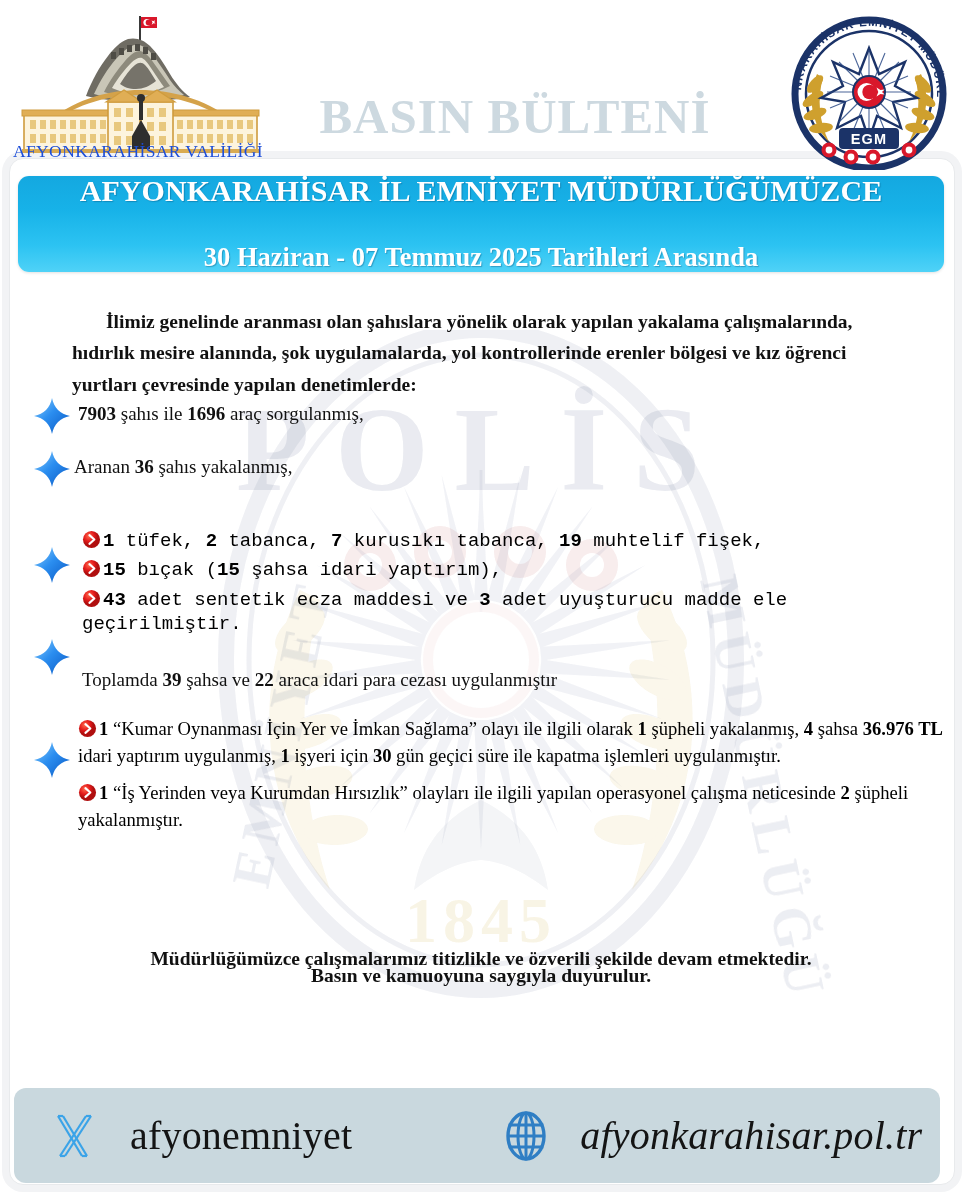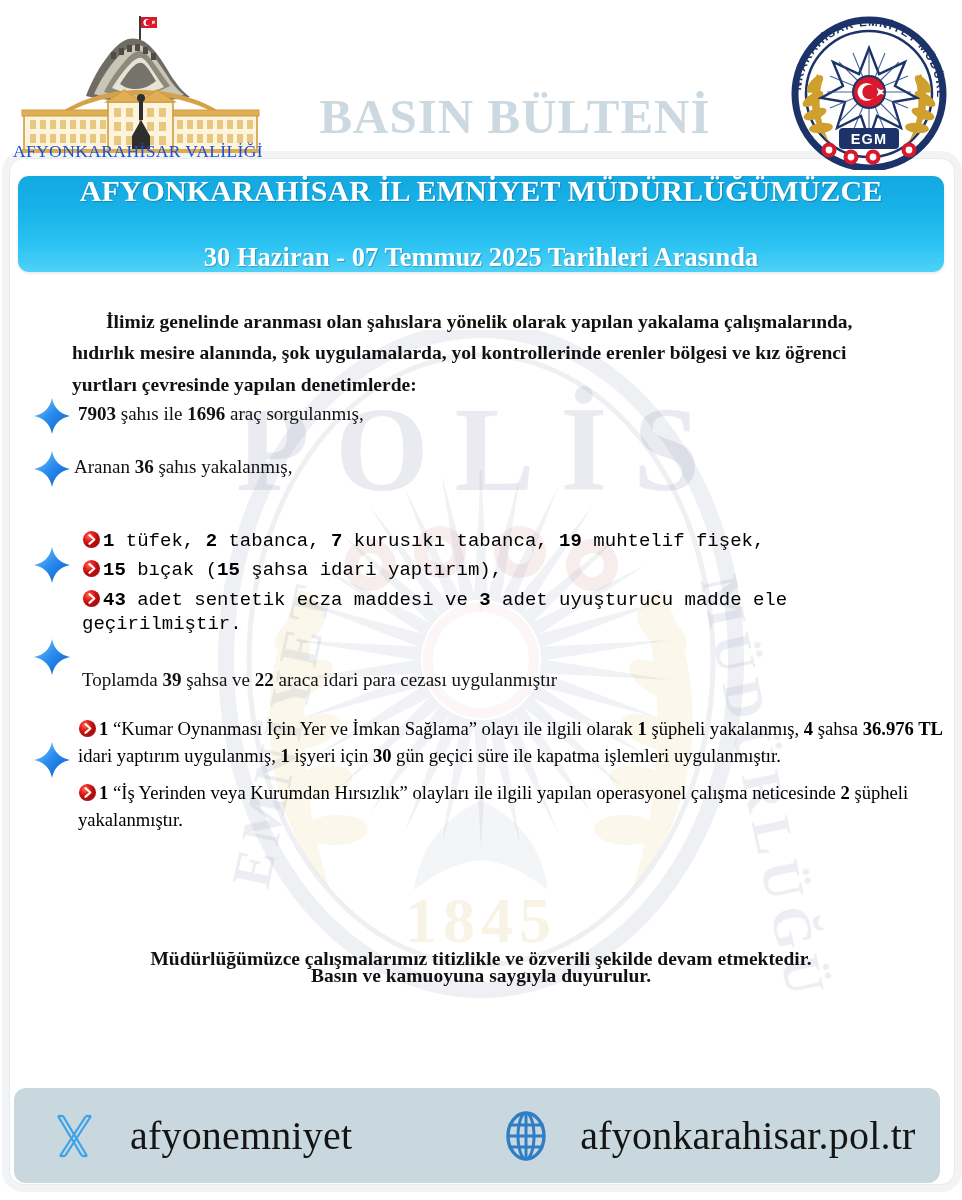--- a/index.html
+++ b/index.html
@@ -120,21 +120,21 @@
   }
 
   
   .footer{
     position:absolute;left:14px;top:1088px;width:926px;height:95px;
     background:#c9d8de;border-radius:12px;z-index:9;
     display:flex;align-items:center;
   }
   .fgroup{display:flex;align-items:center;gap:18px;}
   #fg-x{margin-left:36px;}
-  #fg-web{margin-left:148px;}
+  #fg-web{margin-left:148px;font-style:italic;}
   .fhandle{
     font-size:40px;color:#141414;letter-spacing:.2px;
     font-family:"Liberation Serif","DejaVu Serif",serif;
     margin-left:10px;
   }
   .ficon{width:52px;height:52px;display:block;}
 </style>
 </head>
 <body>
 

